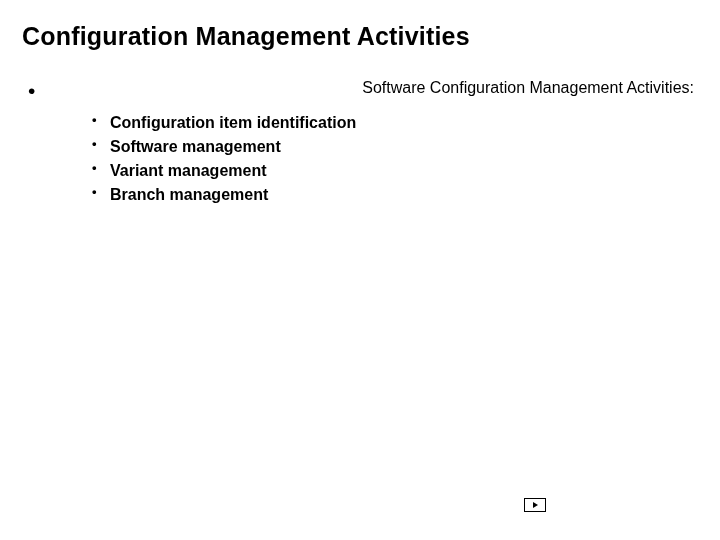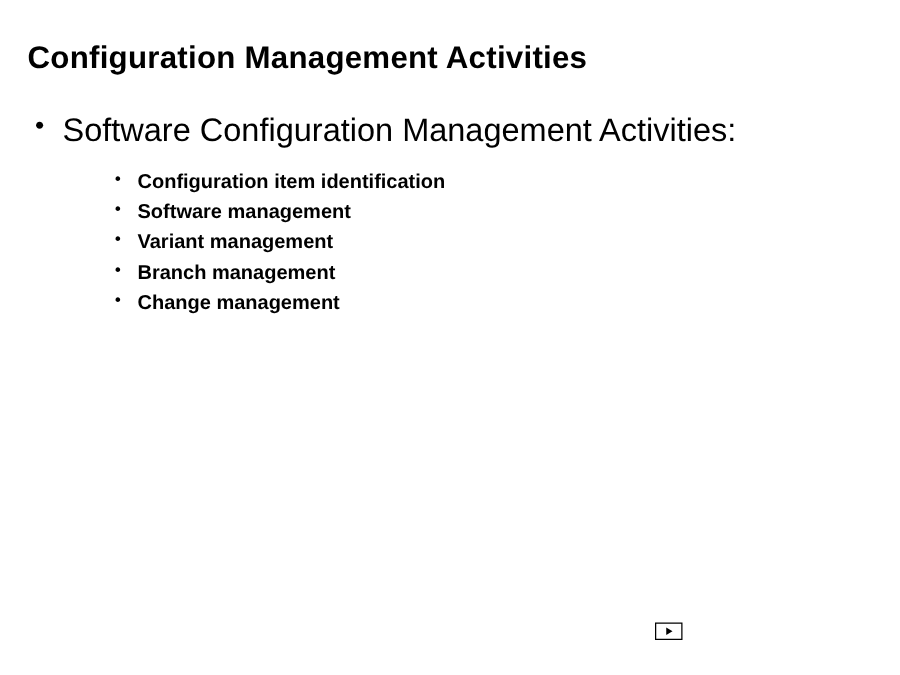--- a/index.html
+++ b/index.html
@@ -9,35 +9,36 @@
     height: 540px;
     background: #ffffff;
     font-family: Verdana, Arial, sans-serif;
     color: #000;
     overflow: hidden;
   }
   .slide {
     box-sizing: border-box;
     width: 716px;
     height: 540px;
-    padding: 32px 22px 0 22px;
+    padding: 22px 22px 0 22px;
     position: relative;
   }
   .title {
     font-size: 25px;
     font-weight: bold;
     margin: 0 0 26px 0;
     letter-spacing: 0.2px;
   }
   .lvl1 {
-    font-size: 26px;
+    font-size: 16px;
     margin: 0 0 12px 0;
     padding-left: 28px;
     position: relative;
     line-height: 1.35;
+    text-align: right;
   }
   .lvl1::before {
     content: "•";
     position: absolute;
     left: 6px;
     top: 0;
     font-size: 21px;
   }
   .sublist {
     margin: 0;
@@ -87,20 +88,19 @@
 
   <h1 class="title">Configuration Management Activities</h1>
 
   <div class="lvl1">Software Configuration Management Activities:</div>
 
   <ul class="sublist">
     <li>Configuration item identification</li>
     <li>Software management</li>
     <li>Variant management</li>
     <li>Branch management</li>
-    <li>Change management</li>
   </ul>
 
   <div class="footer-icon">
     <div class="tri"></div>
   </div>
 
 </div>
 
 </body></html>

